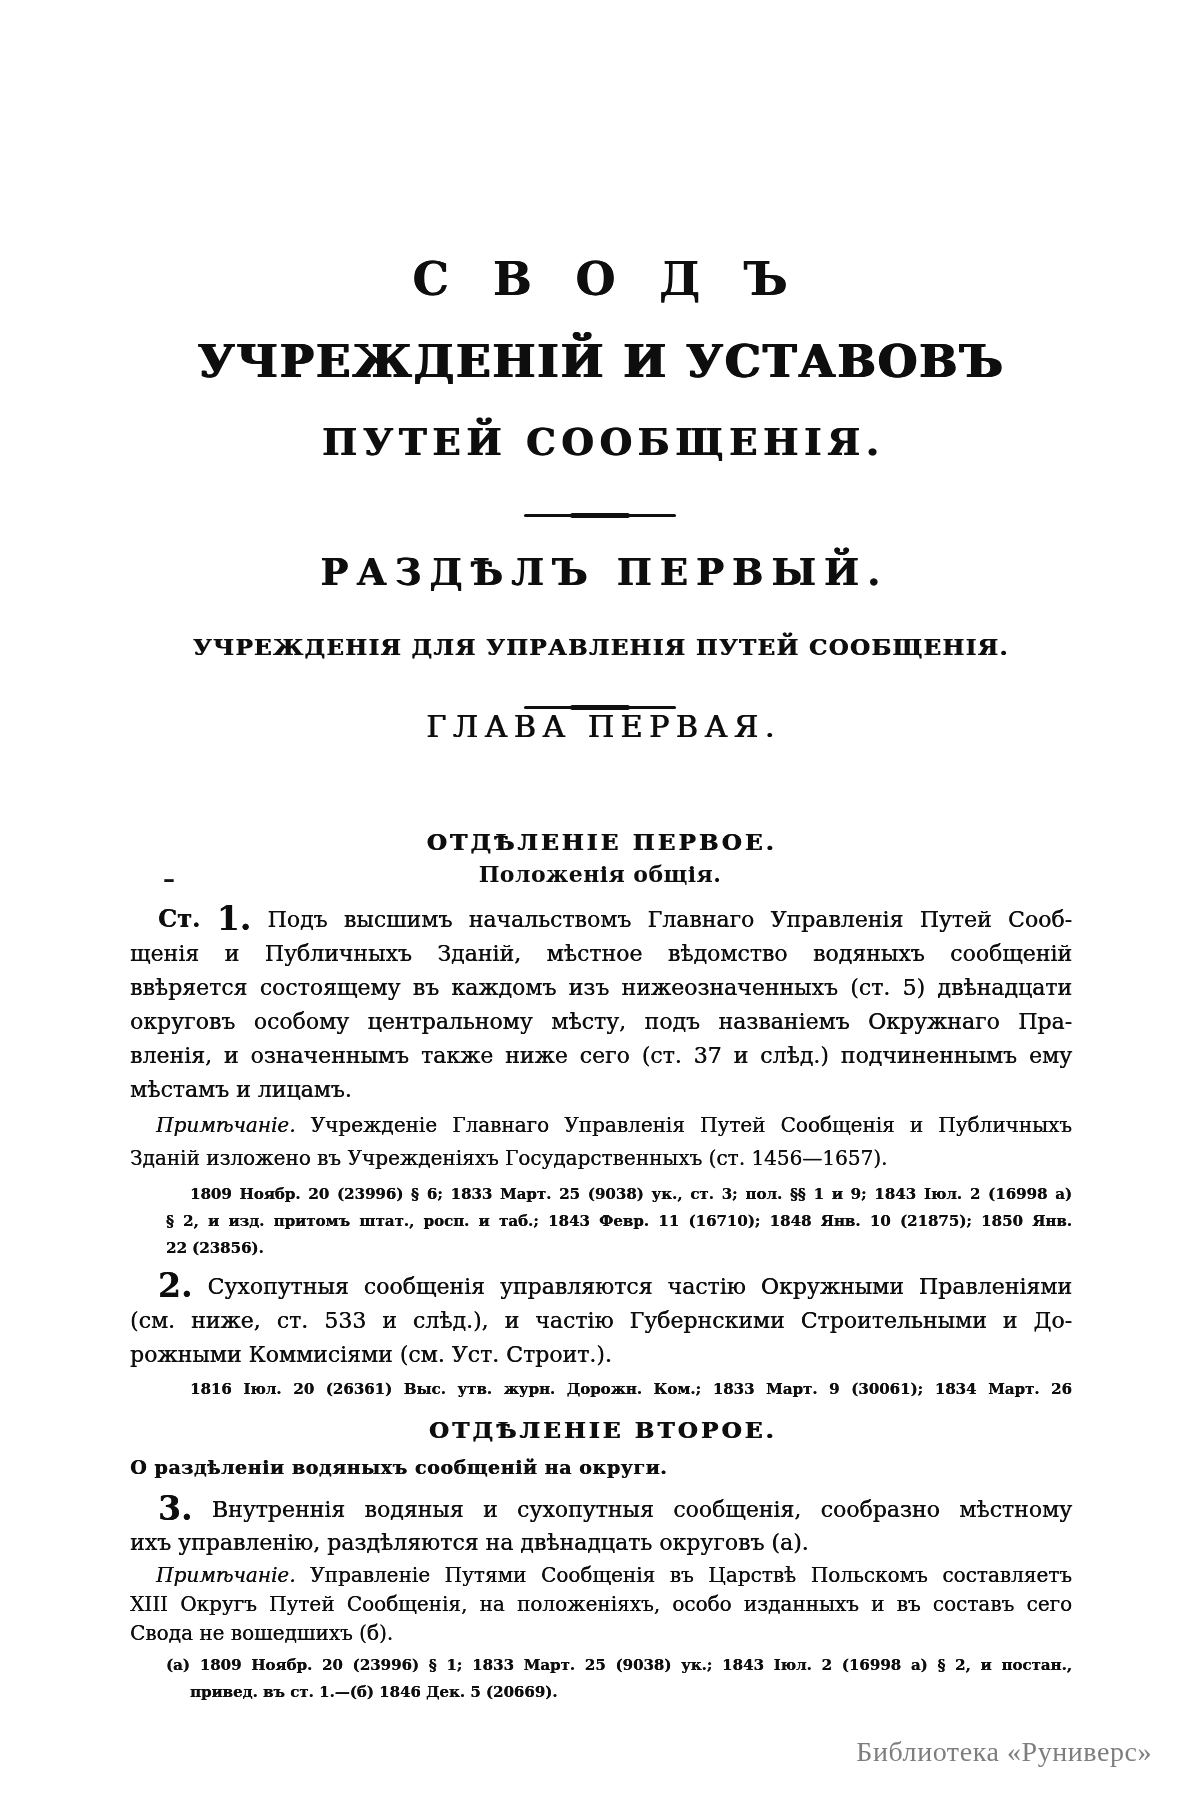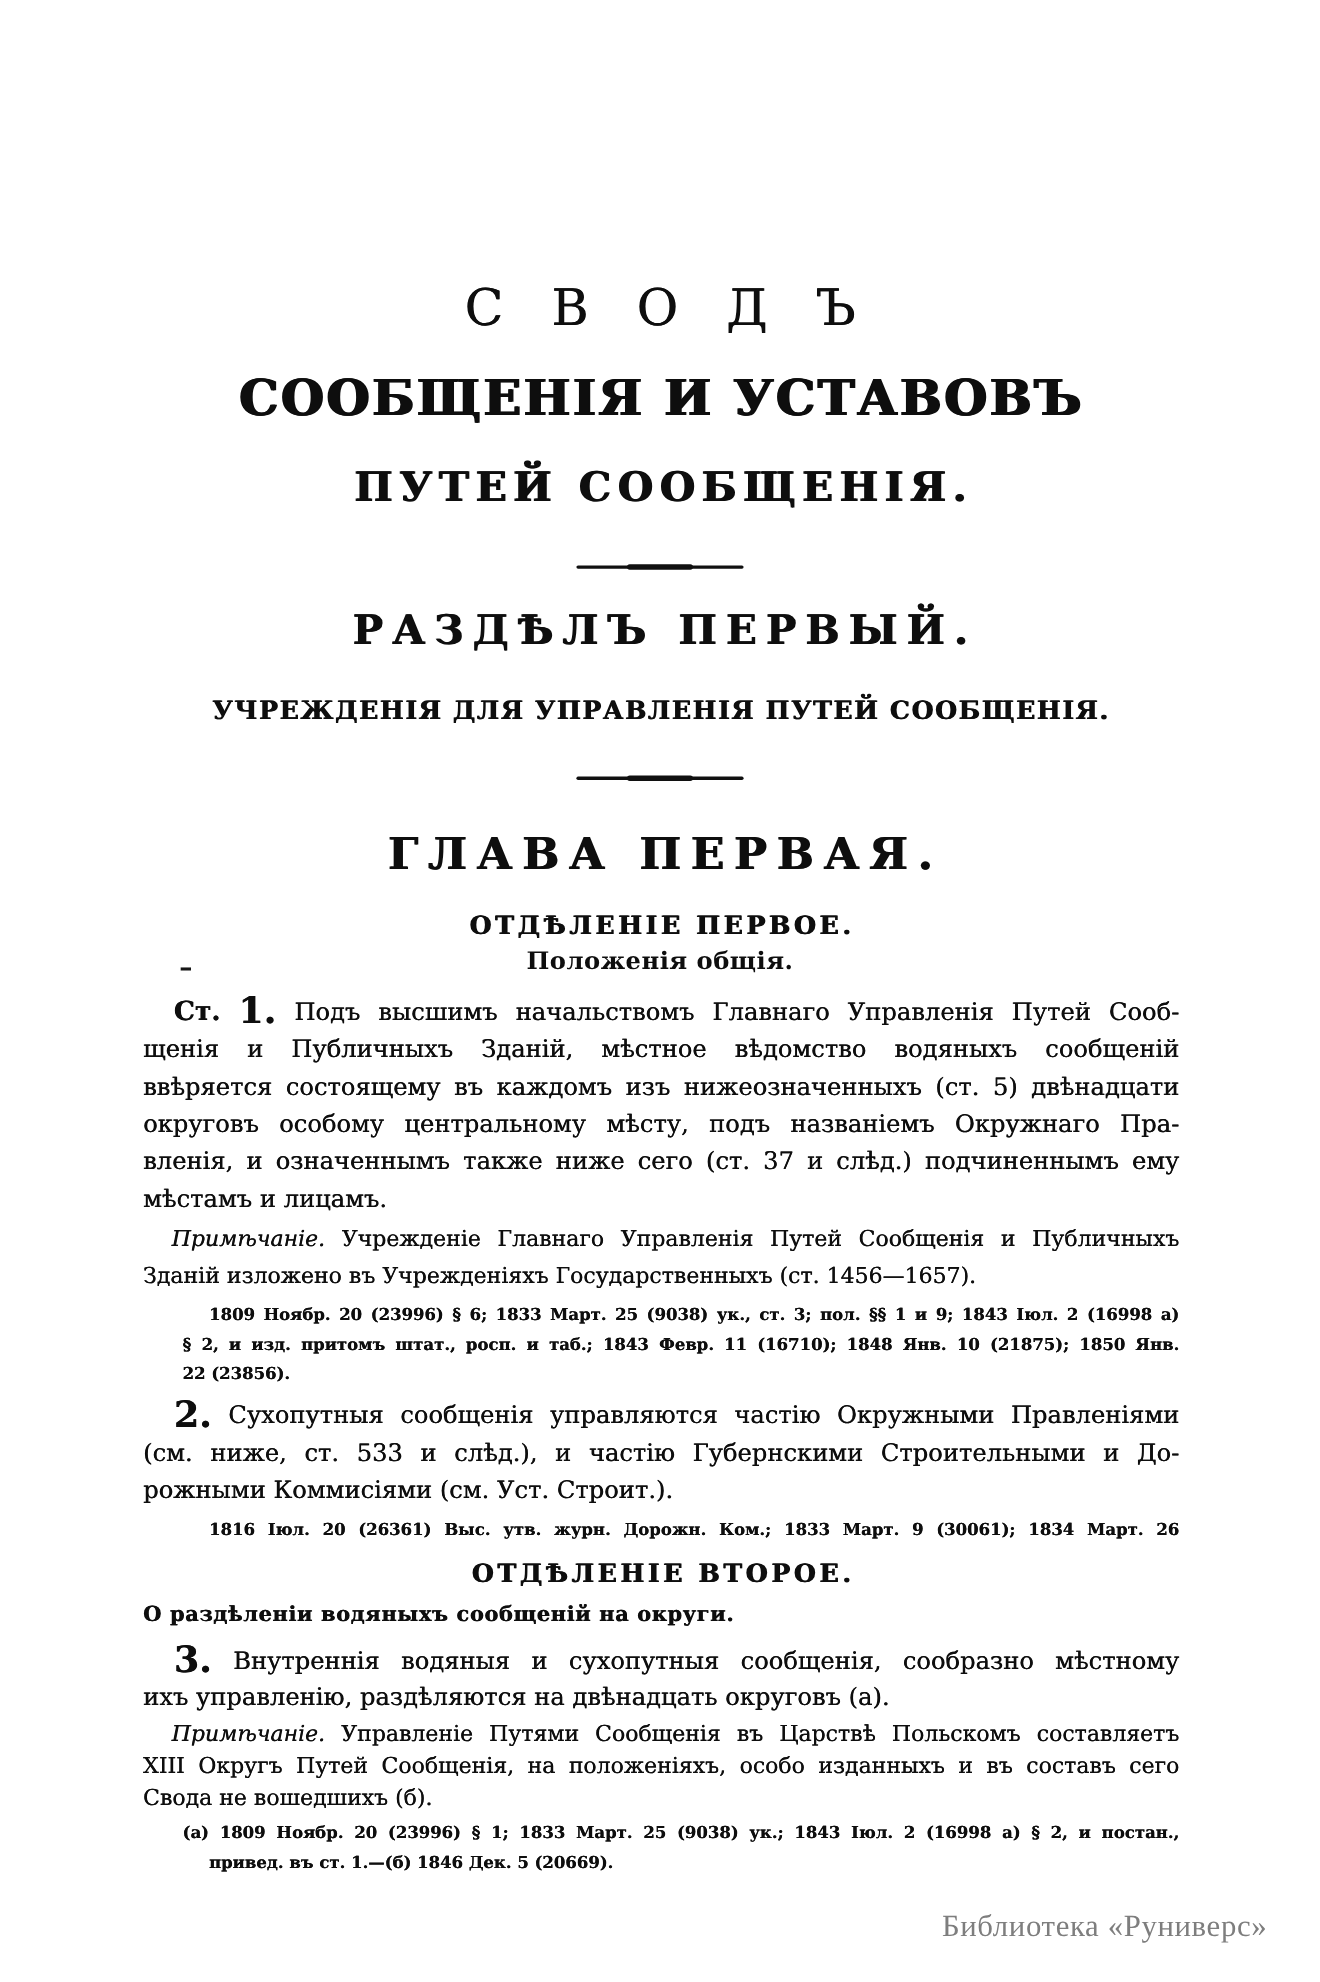--- a/index.html
+++ b/index.html
@@ -10,21 +10,21 @@
     background:#ffffff;
     color:#0e0e0e;
     font-family:"DejaVu Serif","Liberation Serif",serif;
     overflow:hidden;
   }
   .abs{position:absolute;left:0;right:0;}
   .centered{text-align:center;}
 
   
   .t1{
-    top:252px;font-size:46px;font-weight:normal;line-height:1.2;
+    top:252px;font-size:46px;font-weight:bold;line-height:1.2;
     letter-spacing:.95em;padding-left:.95em;
     text-shadow:.5px 0 0 currentColor;
   }
   .t2{
     top:334px;font-size:45px;font-weight:bold;line-height:1.25;
     letter-spacing:.05em;padding-left:.05em;
     text-shadow:1.3px 0 0 currentColor,-.6px 0 0 currentColor;
   }
   .t3{
     top:419px;font-size:37px;font-weight:bold;line-height:1.25;
@@ -46,21 +46,21 @@
     top:549px;font-size:37px;font-weight:bold;line-height:1.25;
     letter-spacing:.22em;padding-left:.22em;
     text-shadow:.8px 0 0 currentColor;
   }
   .h-partsub{
     top:632px;font-size:23px;font-weight:bold;line-height:1.3;
     letter-spacing:.06em;padding-left:.06em;
     text-shadow:.7px 0 0 currentColor;
   }
   .h-glava{
-    top:752px;font-size:40px;font-weight:bold;line-height:1.25;
+    top:708px;font-size:30px;font-weight:normal;line-height:1.25;
     letter-spacing:.22em;padding-left:.22em;
     text-shadow:1px 0 0 currentColor;
   }
   .h-otdel{
     top:827px;font-size:23px;font-weight:bold;line-height:1.3;
     letter-spacing:.14em;padding-left:.14em;
     text-shadow:.8px 0 0 currentColor;
   }
   .h-topic{
     top:860px;font-size:22px;font-weight:bold;line-height:1.3;
@@ -122,21 +122,21 @@
     font-size:28px;color:#7e7e7e;letter-spacing:.02em;
     font-family:"Liberation Serif","DejaVu Serif",serif;
   }
 </style>
 </head>
 <body>
 
 <div class="page">
 
   <div class="abs centered t1">СВОДЪ</div>
-  <div class="abs centered t2">СООБЩЕНІЯ И УСТАВОВЪ</div>
+  <div class="abs centered t2">УЧРЕЖДЕНІЙ И УСТАВОВЪ</div>
   <div class="abs centered t3">ПУТЕЙ СООБЩЕНІЯ.</div>
 
   <div class="rule rule1"></div>
 
   <div class="abs centered h-razdel">РАЗДѢЛЪ ПЕРВЫЙ.</div>
   <div class="abs centered h-partsub">УЧРЕЖДЕНІЯ ДЛЯ УПРАВЛЕНІЯ ПУТЕЙ СООБЩЕНІЯ.</div>
 
   <div class="rule rule2"></div>
 
   <div class="abs centered h-glava">ГЛАВА ПЕРВАЯ.</div>

